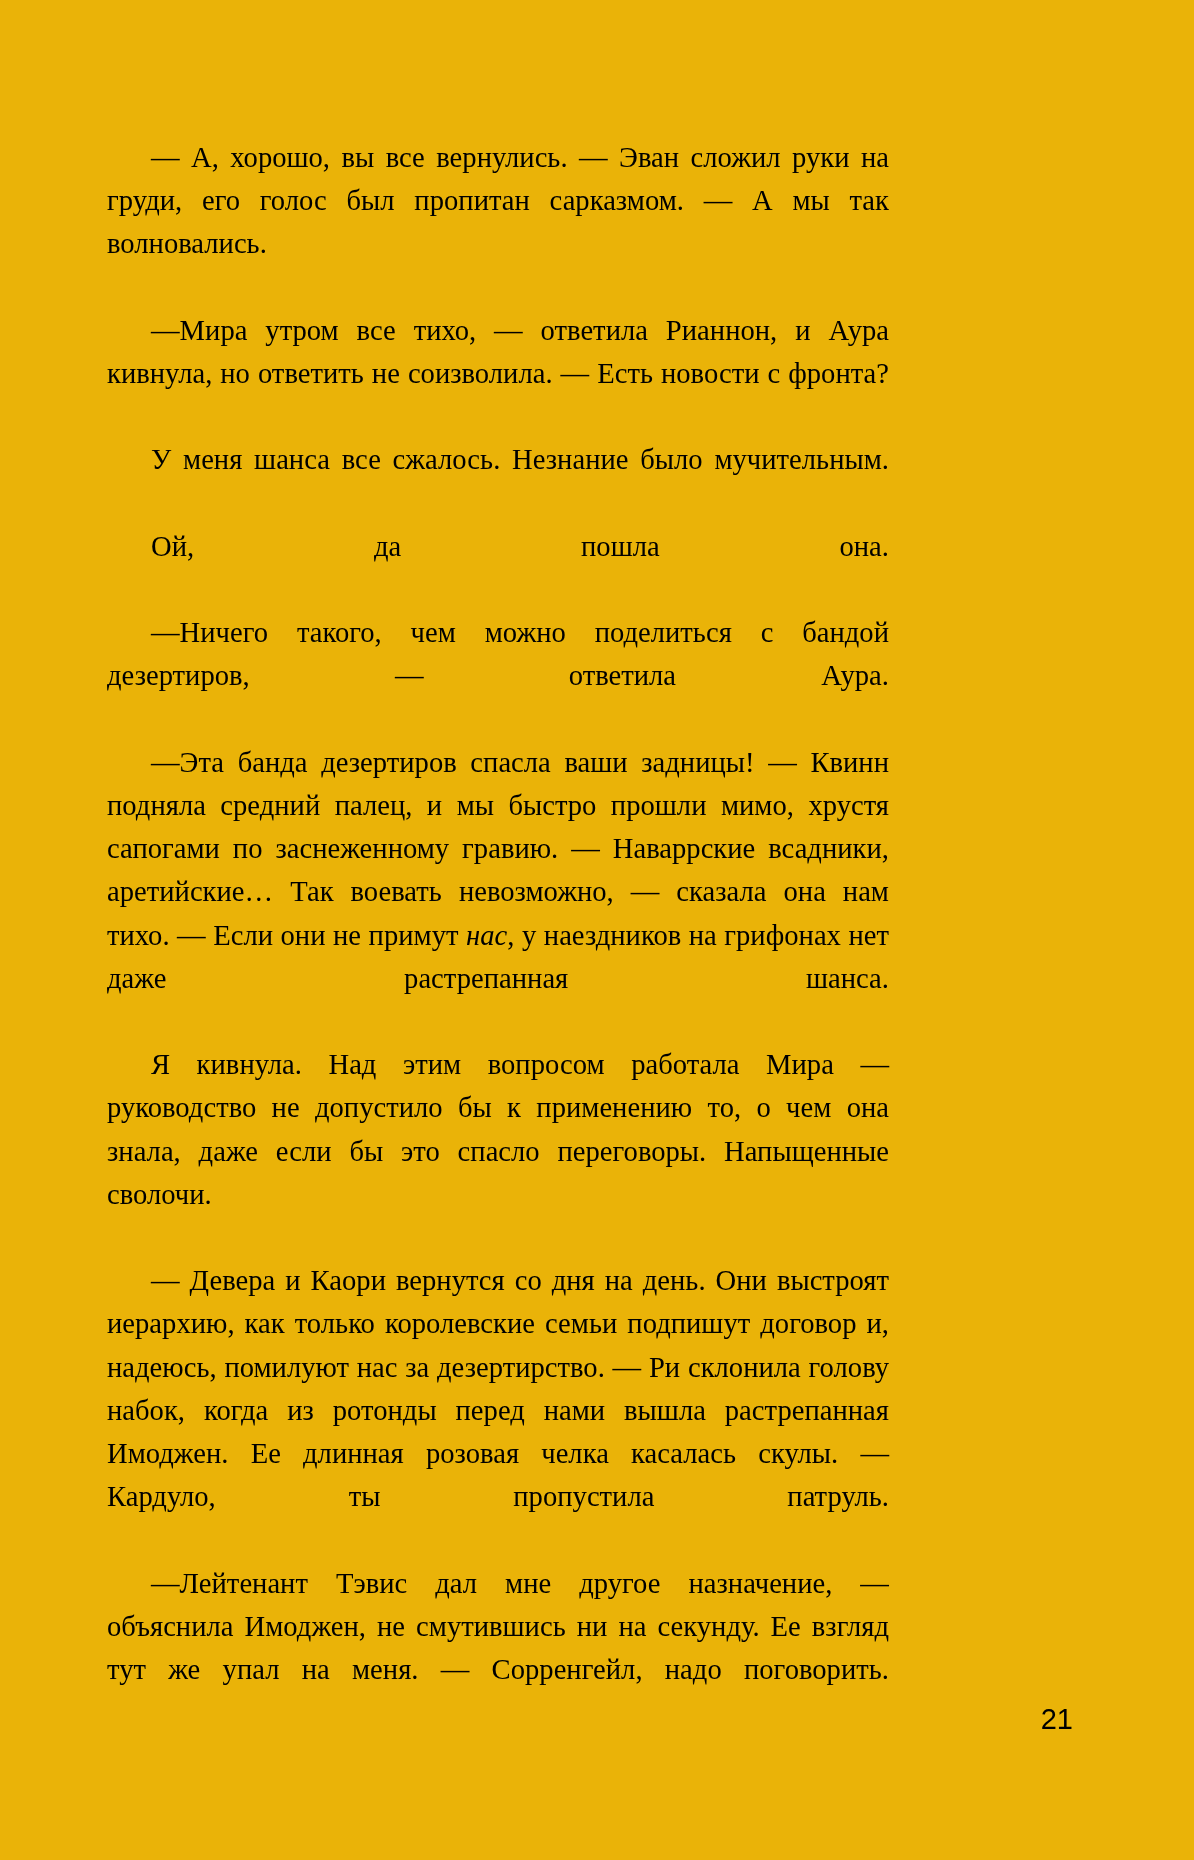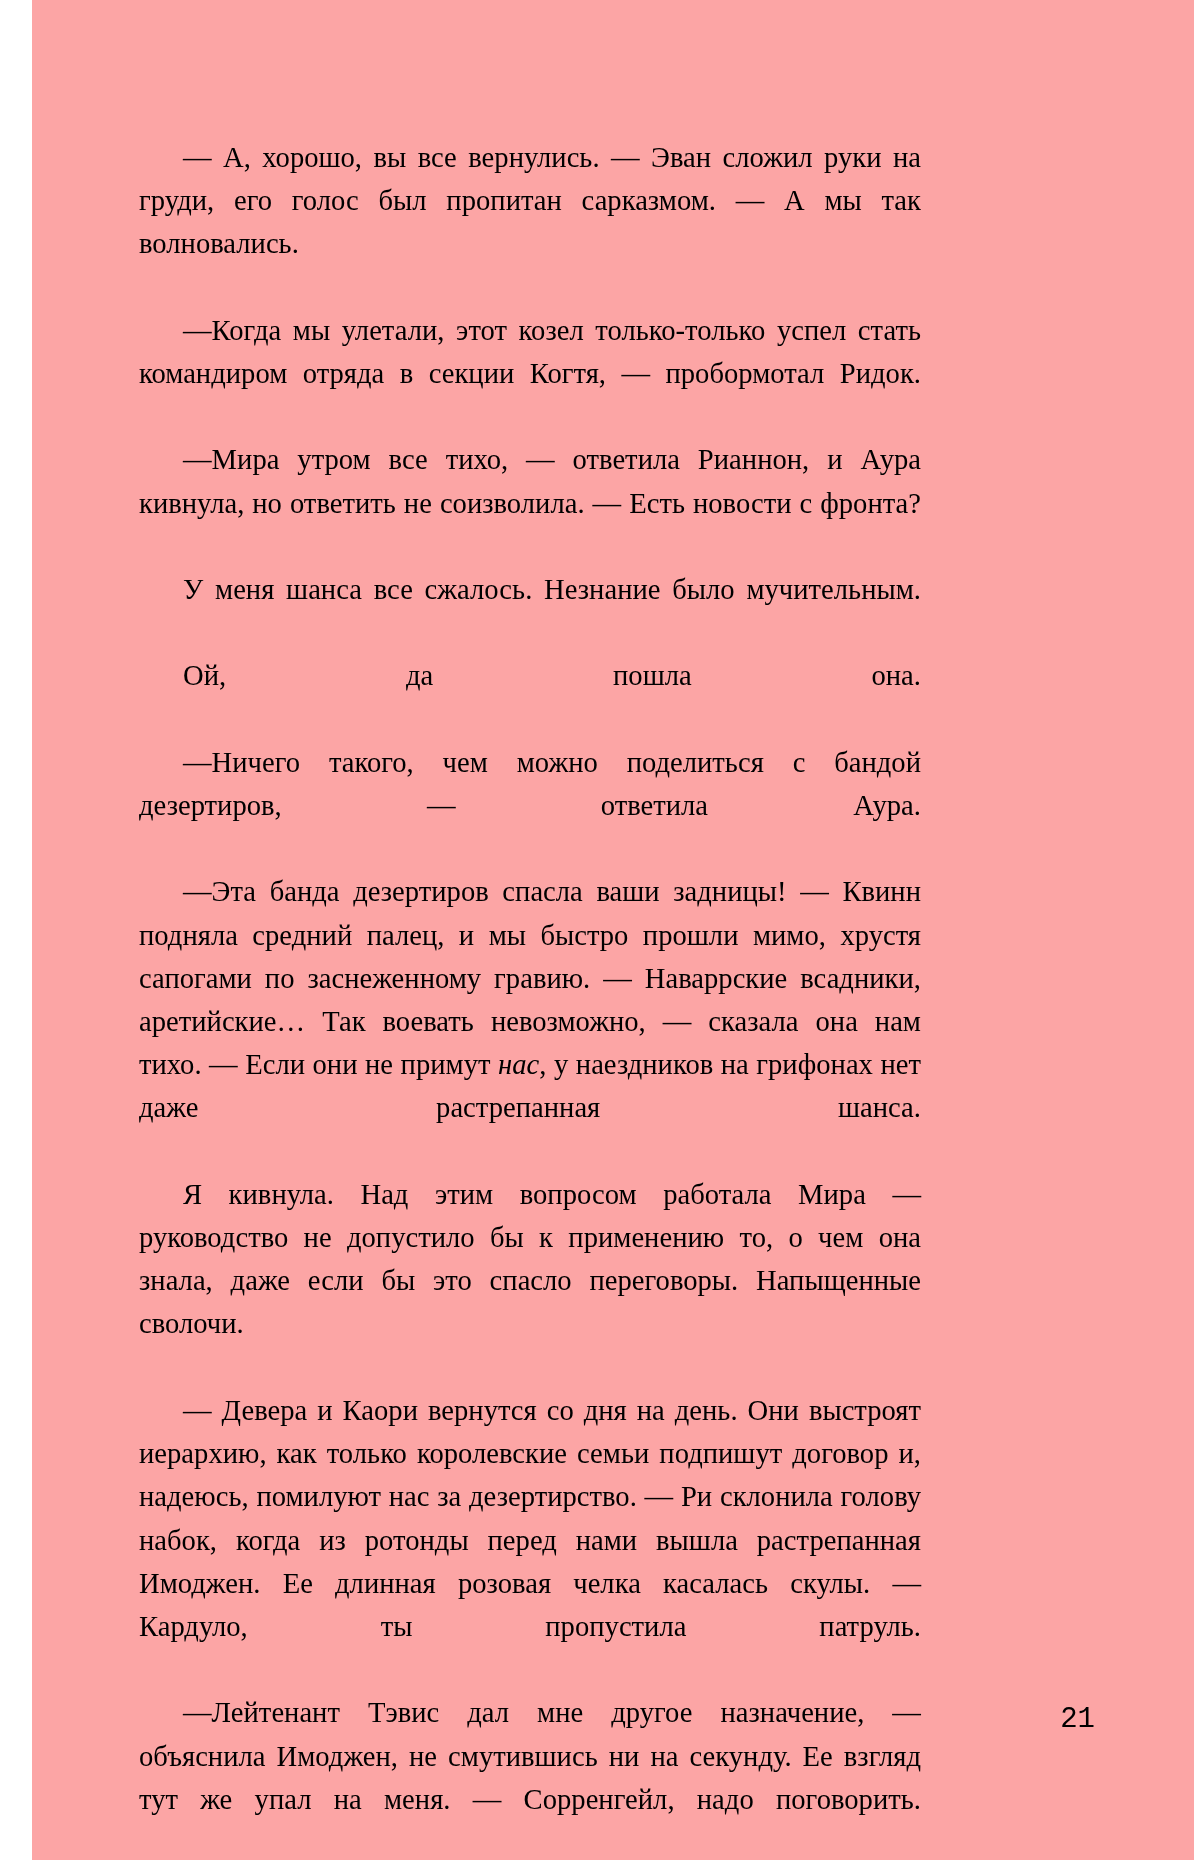--- a/index.html
+++ b/index.html
@@ -13,22 +13,21 @@
     height: 1860px;
     position: relative;
     font-family: "Liberation Serif", "DejaVu Serif", serif;
     color: #000000;
     overflow: hidden;
   }
 
   .page {
     position: absolute;
     inset: 0;
-    background: #fca5a5;
-    margin-left: 32px;
+    background: #eab308;
   }
 
   .text-block {
     position: absolute;
     left: 107px;
     top: 136px;
     width: 782px;
   }
 
   p.para {
@@ -49,37 +48,36 @@
     content: "";
     display: inline-block;
     width: 100%;
   }
 
   em.ital {
   }
 
   .folio {
     position: absolute;
-    right: 99px;
+    right: 121px;
     top: 1705px;
     font-size: 29px;
     line-height: 1;
     text-align: center;
-    font-family: Liberation Mono, monospace;
+    font-family: Liberation Sans, sans-serif;
   }
 </style>
 </head>
 <body>
 
 <div class="page">
 
   <div class="text-block">
 
     <p class="para">— А, хорошо, вы все вернулись. — Эван сложил руки на груди, его голос был пропитан сарказмом. — А мы так волновались.</p>
-    <p class="para">—Когда мы улетали, этот козел только-только успел стать командиром отряда в секции Когтя, — пробормотал Ридок.</p>
     <p class="para">—Мира утром все тихо, — ответила Рианнон, и Аура кивнула, но ответить не соизволила. — Есть новости с фронта?</p>
     <p class="para">У меня шанса все сжалось. Незнание было мучительным.</p>
     <p class="para">Ой, да пошла она.</p>
     <p class="para">—Ничего такого, чем можно поделиться с бандой дезертиров, — ответила Аура.</p>
 
     <p class="para">
       <span>—Эта банда дезертиров спасла ваши задницы! — Квинн подняла средний палец, и мы быстро прошли мимо, хрустя сапогами по заснеженному гравию. — Наваррские всадники, аретийские… Так воевать невозможно, — сказала она нам тихо. — Если они не примут </span><em class="ital">нас</em><span>, у наездников на грифонах нет даже растрепанная шанса.</span>
     </p>
 
     <p class="para">Я кивнула. Над этим вопросом работала Мира — руководство не допустило бы к применению то, о чем она знала, даже если бы это спасло переговоры. Напыщенные сволочи.</p>

